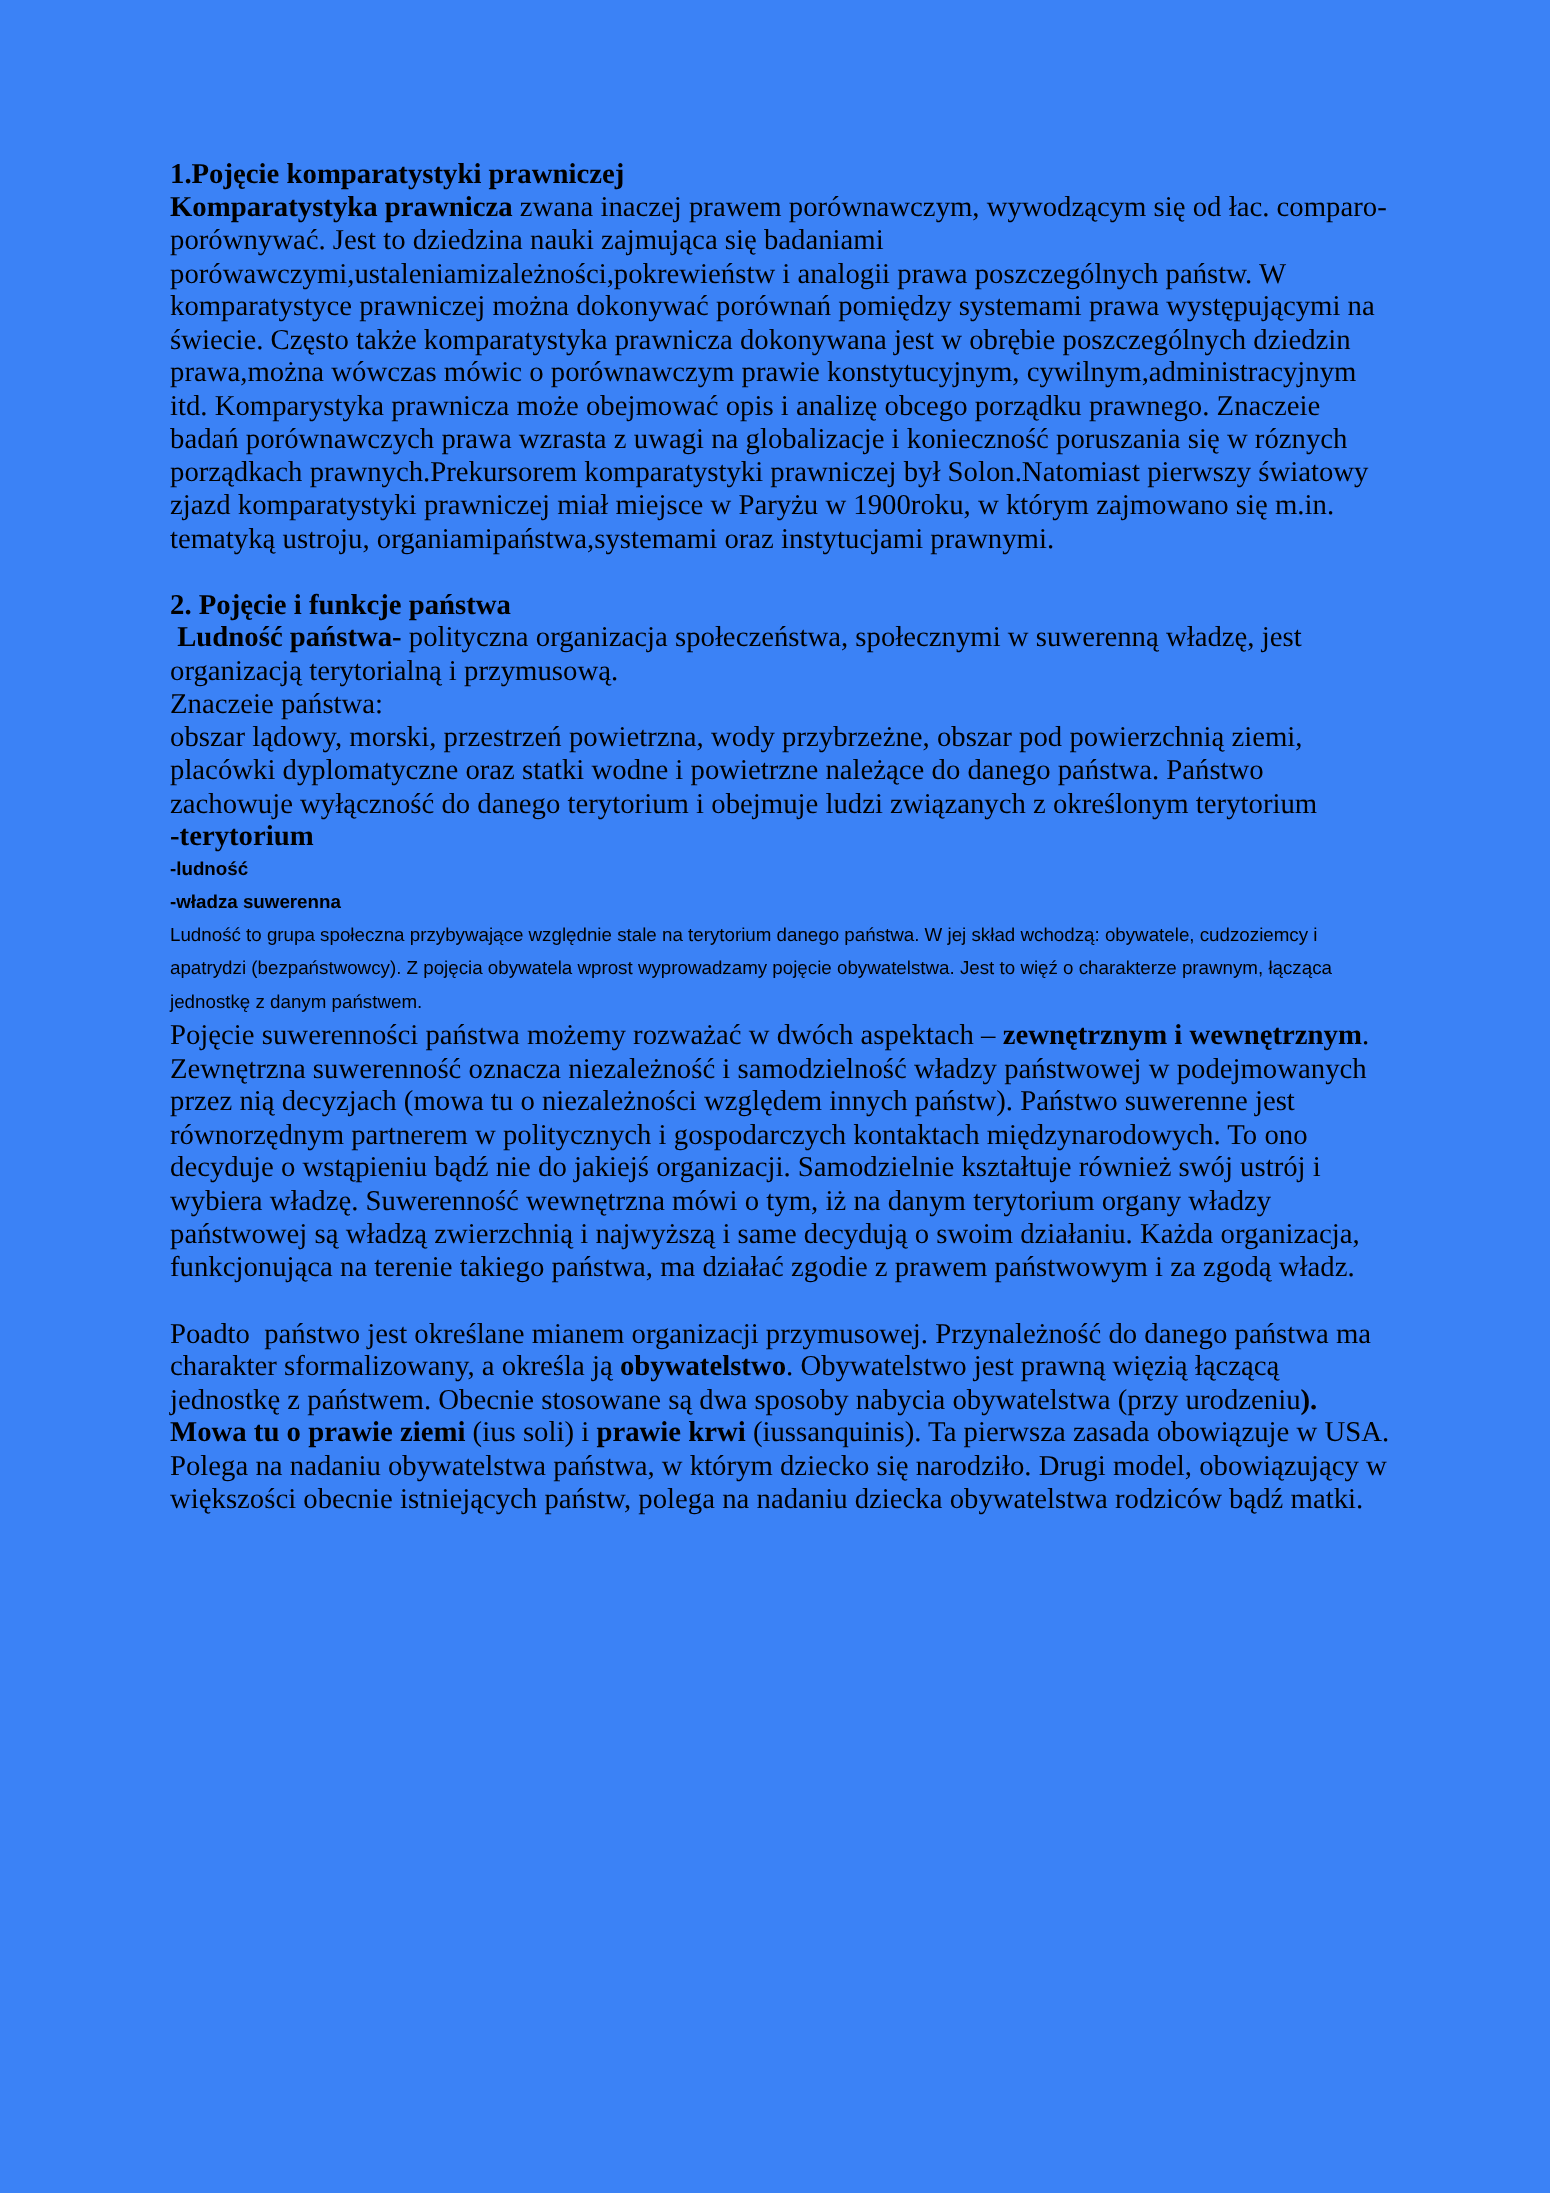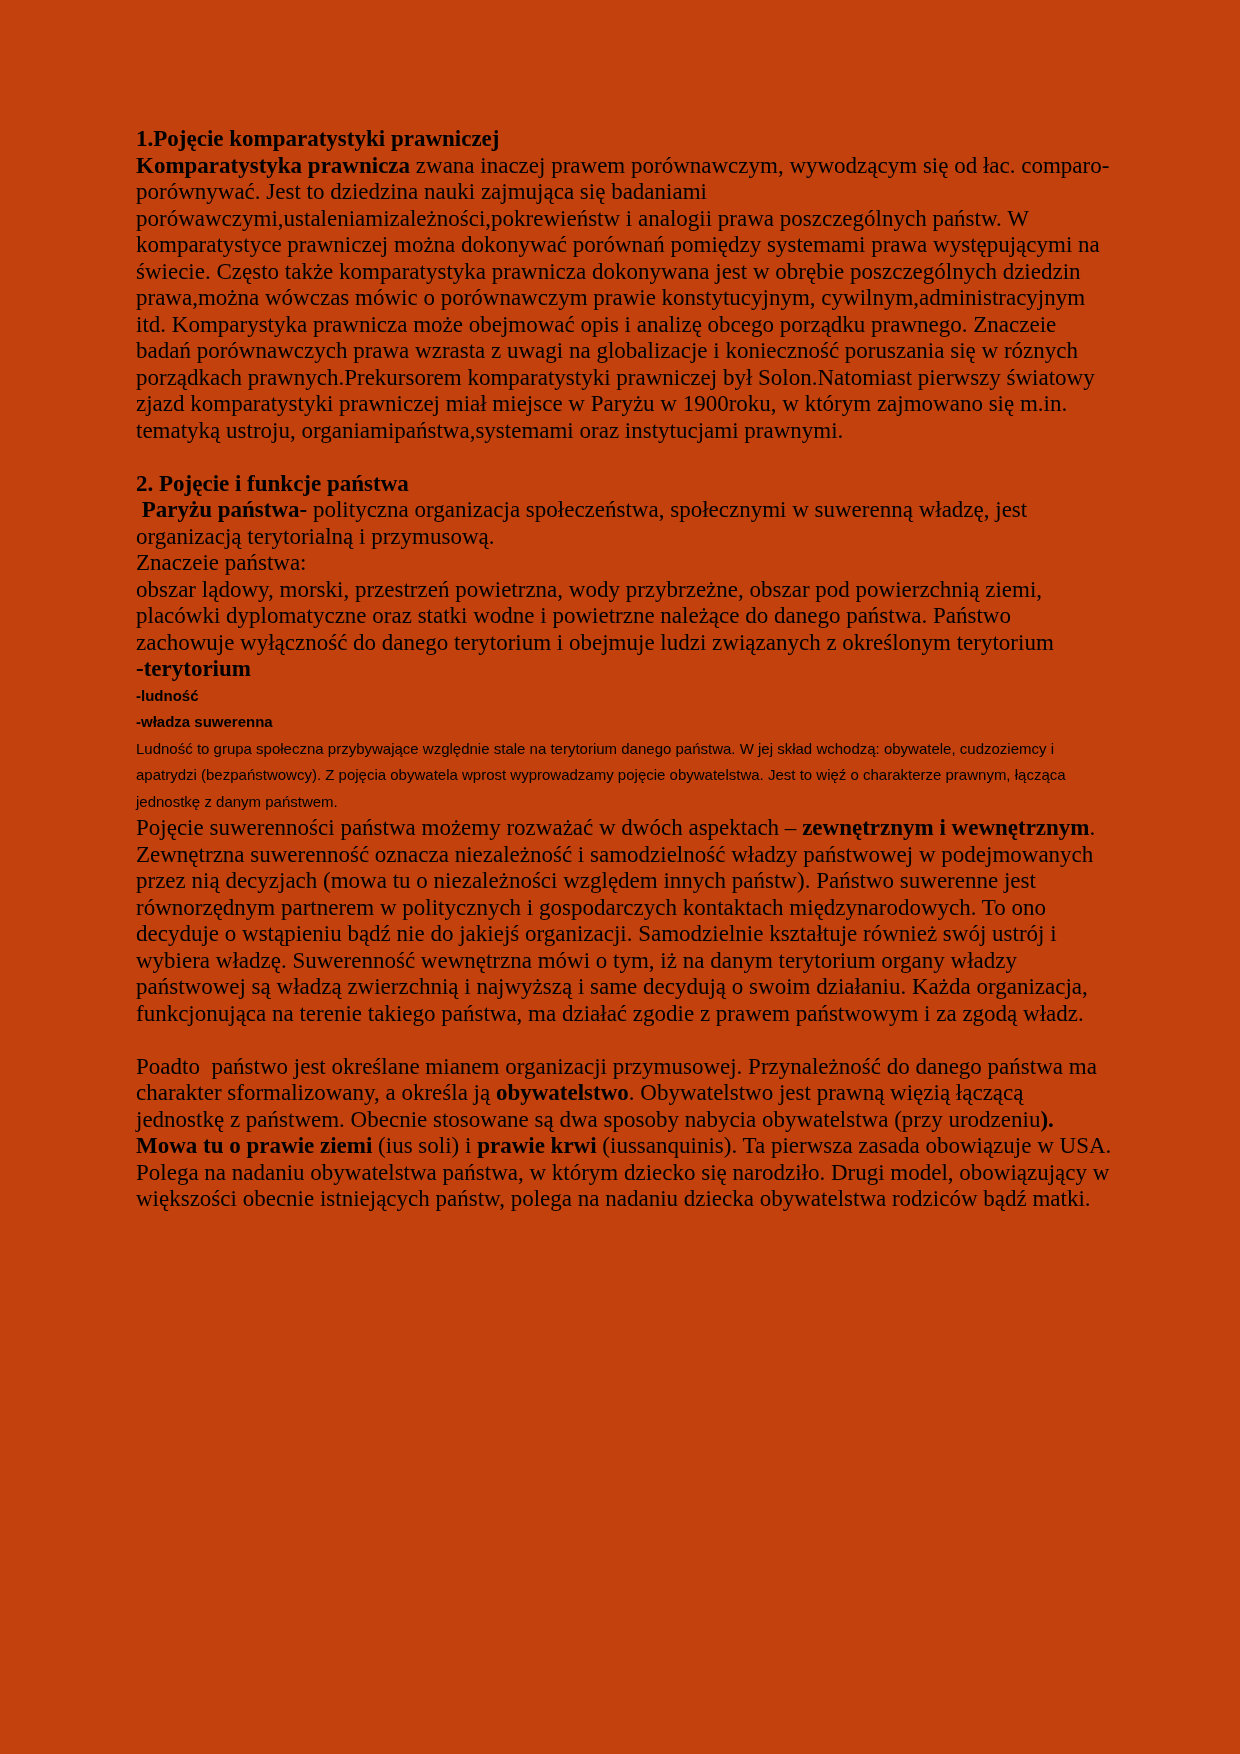--- a/index.html
+++ b/index.html
@@ -7,21 +7,21 @@
   body {
     width: 1240px;
     height: 1754px;
     background: #ffffff;
     font-family: "Liberation Serif", serif;
   }
   .page {
     position: relative;
     width: 1240px;
     height: 1754px;
-    background: #c2410c;
+    background: #3b82f6;
     overflow: hidden;
   }
   .content {
     position: absolute;
     left: 136px;
     top: 126px;
     width: 976px;
     color: #000000;
     text-align: left;
   }
@@ -46,21 +46,21 @@
   <div class="content">
 
     <p class="serif bold">1.Pojęcie komparatystyki prawniczej</p>
 
     <p class="serif"><span class="bold">Komparatystyka prawnicza</span><span> zwana inaczej prawem porównawczym, wywodzącym się od łac. comparo-porównywać. Jest to dziedzina nauki zajmująca się badaniami porówawczymi,ustaleniamizależności,pokrewieństw i analogii prawa poszczególnych państw. W komparatystyce prawniczej można dokonywać porównań pomiędzy systemami prawa występującymi na świecie. Często także komparatystyka prawnicza dokonywana jest w obrębie poszczególnych dziedzin prawa,można wówczas mówic o porównawczym prawie konstytucyjnym, cywilnym,administracyjnym itd. Komparystyka prawnicza może obejmować opis i analizę obcego porządku prawnego. Znaczeie badań porównawczych prawa wzrasta z uwagi na globalizacje i konieczność poruszania się w róznych porządkach prawnych.Prekursorem komparatystyki prawniczej był Solon.Natomiast pierwszy światowy zjazd komparatystyki prawniczej miał miejsce w Paryżu w 1900roku, w którym zajmowano się m.in. tematyką ustroju, organiamipaństwa,systemami oraz instytucjami prawnymi.</span></p>
 
     <div class="spacer"></div>
 
     <p class="serif bold">2. Pojęcie i funkcje państwa</p>
 
-    <p class="serif"><span class="bold"> Paryżu państwa-</span><span> polityczna organizacja społeczeństwa, społecznymi w suwerenną władzę, jest organizacją terytorialną i przymusową.</span></p>
+    <p class="serif"><span class="bold"> Ludność państwa-</span><span> polityczna organizacja społeczeństwa, społecznymi w suwerenną władzę, jest organizacją terytorialną i przymusową.</span></p>
 
     <p class="serif">Znaczeie państwa:</p>
 
     <p class="serif">obszar lądowy, morski, przestrzeń powietrzna, wody przybrzeżne, obszar pod powierzchnią ziemi, placówki dyplomatyczne oraz statki wodne i powietrzne należące do danego państwa. Państwo zachowuje wyłączność do danego terytorium i obejmuje ludzi związanych z określonym terytorium</p>
     <p class="serif bold">-terytorium</p>
 
     <p class="sans bold">-ludność</p>
     <p class="sans bold">-władza suwerenna</p>
 
     <p class="sans">Ludność to grupa społeczna przybywające względnie stale na terytorium danego państwa. W jej skład wchodzą: obywatele, cudzoziemcy i apatrydzi (bezpaństwowcy). Z pojęcia obywatela wprost wyprowadzamy pojęcie obywatelstwa. Jest to więź o charakterze prawnym, łącząca jednostkę z danym państwem.</p>

